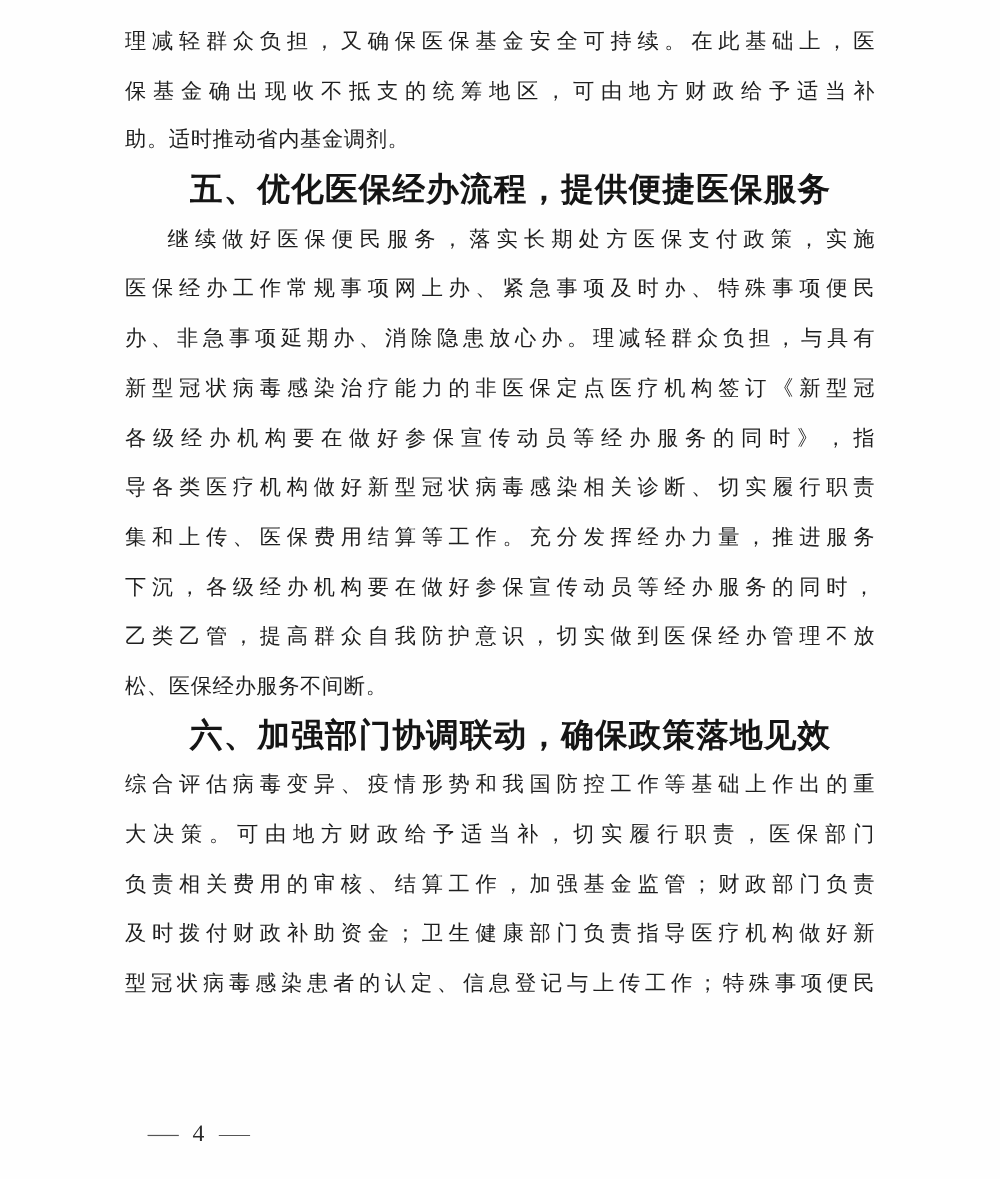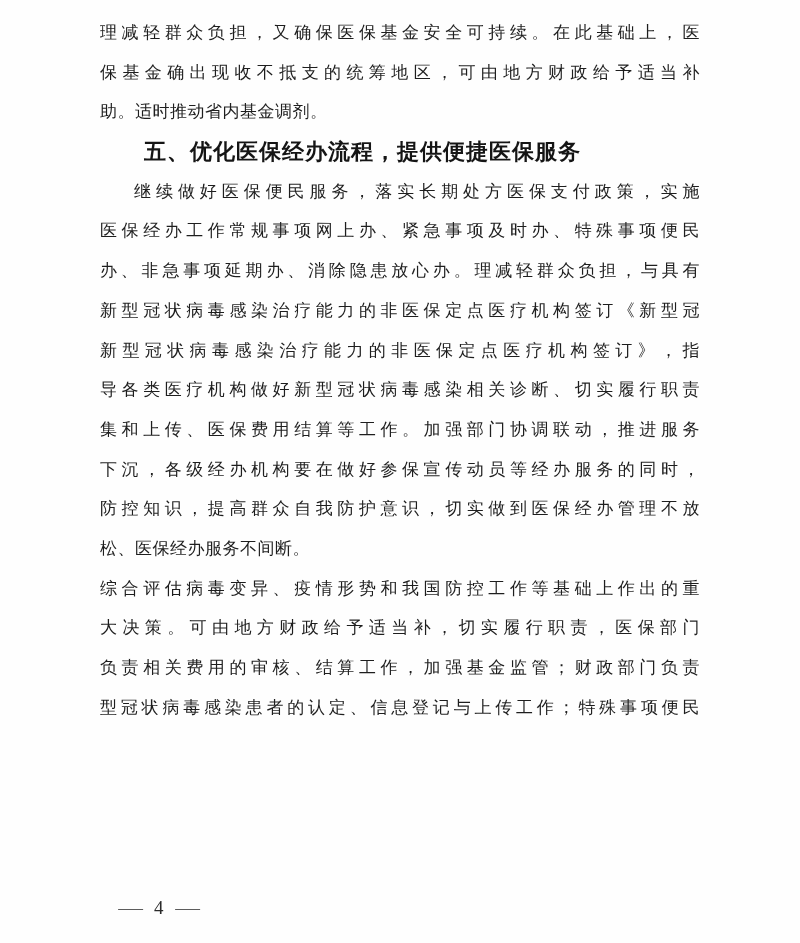--- a/index.html
+++ b/index.html
@@ -35,21 +35,21 @@
     text-align: justify;
     text-align-last: justify;
     text-justify: inter-character;
   }
   .line.indent {
     text-indent: 2em;
   }
   .line.heading {
     font-family: "Liberation Sans", "DejaVu Sans", sans-serif;
     font-weight: 700;
-    font-size: 22px;
+    font-size: 26px;
     color: #151515;
     letter-spacing: 1px;
   }
   .footer {
     position: absolute;
     left: 121px;
     top: 897px;
     font-size: 19px;
     color: #3a3a3a;
     font-family: "Liberation Serif", "DejaVu Serif", serif;
@@ -71,27 +71,29 @@
 <div class="page">
   <div class="text-block">
       <div class="line fill">理减轻群众负担，又确保医保基金安全可持续。在此基础上，医</div>
       <div class="line fill">保基金确出现收不抵支的统筹地区，可由地方财政给予适当补</div>
       <div class="line">助。适时推动省内基金调剂。</div>
       <div class="line heading indent">五、优化医保经办流程，提供便捷医保服务</div>
       <div class="line indent fill">继续做好医保便民服务，落实长期处方医保支付政策，实施</div>
       <div class="line fill">医保经办工作常规事项网上办、紧急事项及时办、特殊事项便民</div>
       <div class="line fill">办、非急事项延期办、消除隐患放心办。理减轻群众负担，与具有</div>
       <div class="line fill">新型冠状病毒感染治疗能力的非医保定点医疗机构签订《新型冠</div>
-      <div class="line fill">新型冠状病毒感染治疗能力的非医保定点医疗机构签订》，指</div>
+      <div class="line fill">各级经办机构要在做好参保宣传动员等经办服务的同时》，指</div>
       <div class="line fill">导各类医疗机构做好新型冠状病毒感染相关诊断、切实履行职责</div>
-      <div class="line fill">集和上传、医保费用结算等工作。加强部门协调联动，推进服务</div>
+      <div class="line fill">集和上传、医保费用结算等工作。充分发挥经办力量，推进服务</div>
       <div class="line fill">下沉，各级经办机构要在做好参保宣传动员等经办服务的同时，</div>
-      <div class="line fill">防控知识，提高群众自我防护意识，切实做到医保经办管理不放</div>
+      <div class="line fill">乙类乙管，提高群众自我防护意识，切实做到医保经办管理不放</div>
       <div class="line">松、医保经办服务不间断。</div>
+      <div class="line heading indent">六、加强部门协调联动，确保政策落地见效</div>
       <div class="line fill">综合评估病毒变异、疫情形势和我国防控工作等基础上作出的重</div>
       <div class="line fill">大决策。可由地方财政给予适当补，切实履行职责，医保部门</div>
       <div class="line fill">负责相关费用的审核、结算工作，加强基金监管；财政部门负责</div>
+      <div class="line fill">及时拨付财政补助资金；卫生健康部门负责指导医疗机构做好新</div>
       <div class="line fill">型冠状病毒感染患者的认定、信息登记与上传工作；特殊事项便民</div>
     </div>
   <div class="footer">
     <span class="dash">—</span><span class="num">4</span><span class="dash">—</span>
   </div>
 </div>
 
 </body></html>

